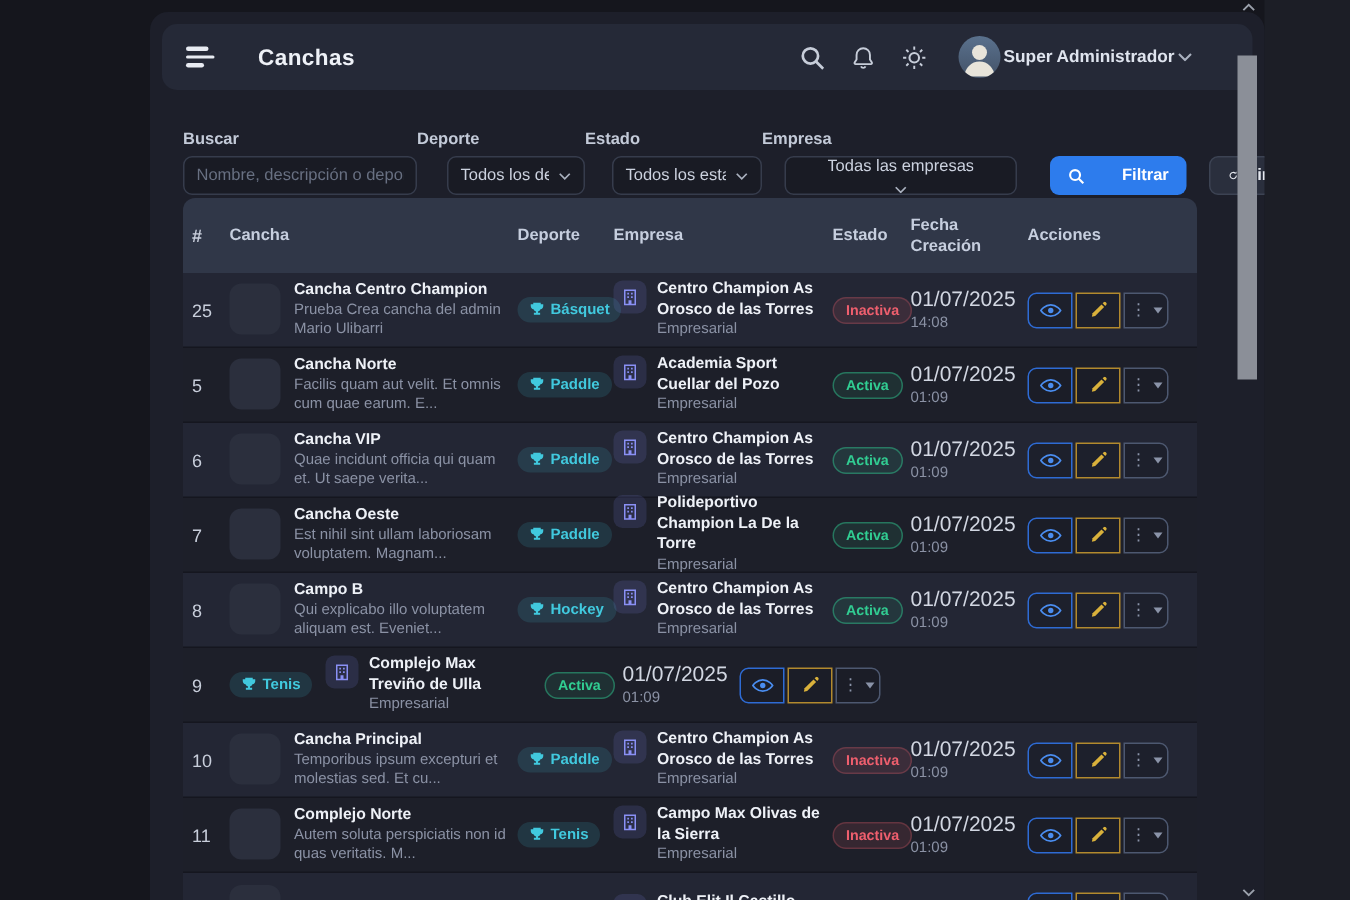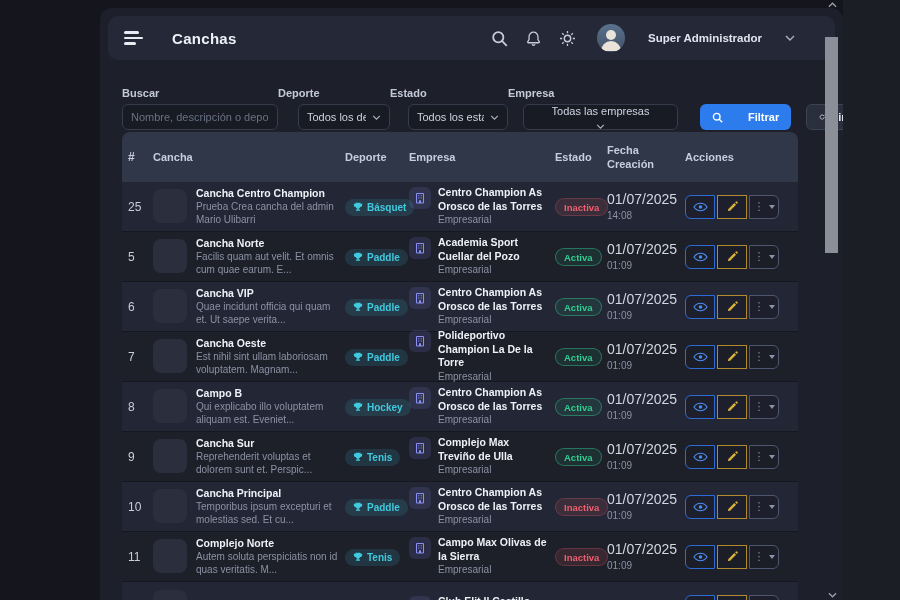--- a/index.html
+++ b/index.html
@@ -17,21 +17,21 @@
             background:#252937; border-radius:10px; padding:0 40px 0 16px; }
   .hamburger { width:26px; height:20px; background:none; border:none; cursor:pointer;
                display:flex; flex-direction:column; justify-content:center; gap:3px; }
   .hamburger span { display:block; height:2.4px; border-radius:2px; background:#e8ebf2; }
   .hamburger span:nth-child(1){ width:15px; }
   .hamburger span:nth-child(2){ width:19px; }
   .hamburger span:nth-child(3){ width:12px; }
   .page-title { font-size:15px; font-weight:bold; color:#eef1f7; letter-spacing:.3px; margin-left:22px; }
   .topbar-right { margin-left:auto; display:flex; align-items:center; gap:17px; }
   .icon-btn { background:none; border:none; color:#c7cdd9; cursor:pointer; display:flex; align-items:center; }
-  .user-menu { display:flex; align-items:center; gap:23px; cursor:pointer; margin-left:4px; }
+  .user-menu { display:flex; align-items:center; gap:2px; cursor:pointer; margin-left:4px; }
   .avatar { width:28px; height:28px; border-radius:50%; overflow:hidden; display:block;
             background:linear-gradient(180deg,#56central 0%,#435268 100%);
             background:linear-gradient(180deg,#5a718d,#435268); }
   .user-name { font-size:11.5px; font-weight:600; color:#dfe4ee; white-space:nowrap; }
   .chev { color:#aab1bf; display:flex; }
 
   
   .filters { display:flex; align-items:flex-end; padding:10px 0 2px 22px; height:72px; }
   .fgroup { display:flex; flex-direction:column; gap:5px; }
   .flabel { font-size:11px; font-weight:600; color:#c3cad8; }
@@ -498,27 +498,20 @@
                 </svg>
       </button>
       <button class="act more">
         <span>⋮</span>
         <span class="caret"></span>
       </button>
     </div>
   </div>
           <div class="tr">
     <div class="td col-num">9</div>
-    <div class="td col-cancha">
-      <div class="thumb"></div>
-      <div class="c-text">
-        <div class="c-name">Cancha Sur</div>
-        <div class="c-desc">Reprehenderit voluptas et dolorem sunt et. Perspic...</div>
-      </div>
-    </div>
     <div class="td col-deporte">
       <span class="sport-badge">
         <svg width="10" height="10" viewBox="0 0 12 12">
                   <path d="M3 1h6v1.2h2v1.3c0 1.4-1 2.4-2.2 2.6A3.2 3.2 0 0 1 6.8 8v1h1.7v1.6H3.5V9h1.7V8a3.2 3.2 0 0 1-2-1.9C2 5.9 1 4.9 1 3.5V2.2h2z" fill="currentColor"></path>
                 </svg>
         <span>Tenis</span>
       </span>
     </div>
     <div class="td col-empresa">
       <span class="company-icon">

